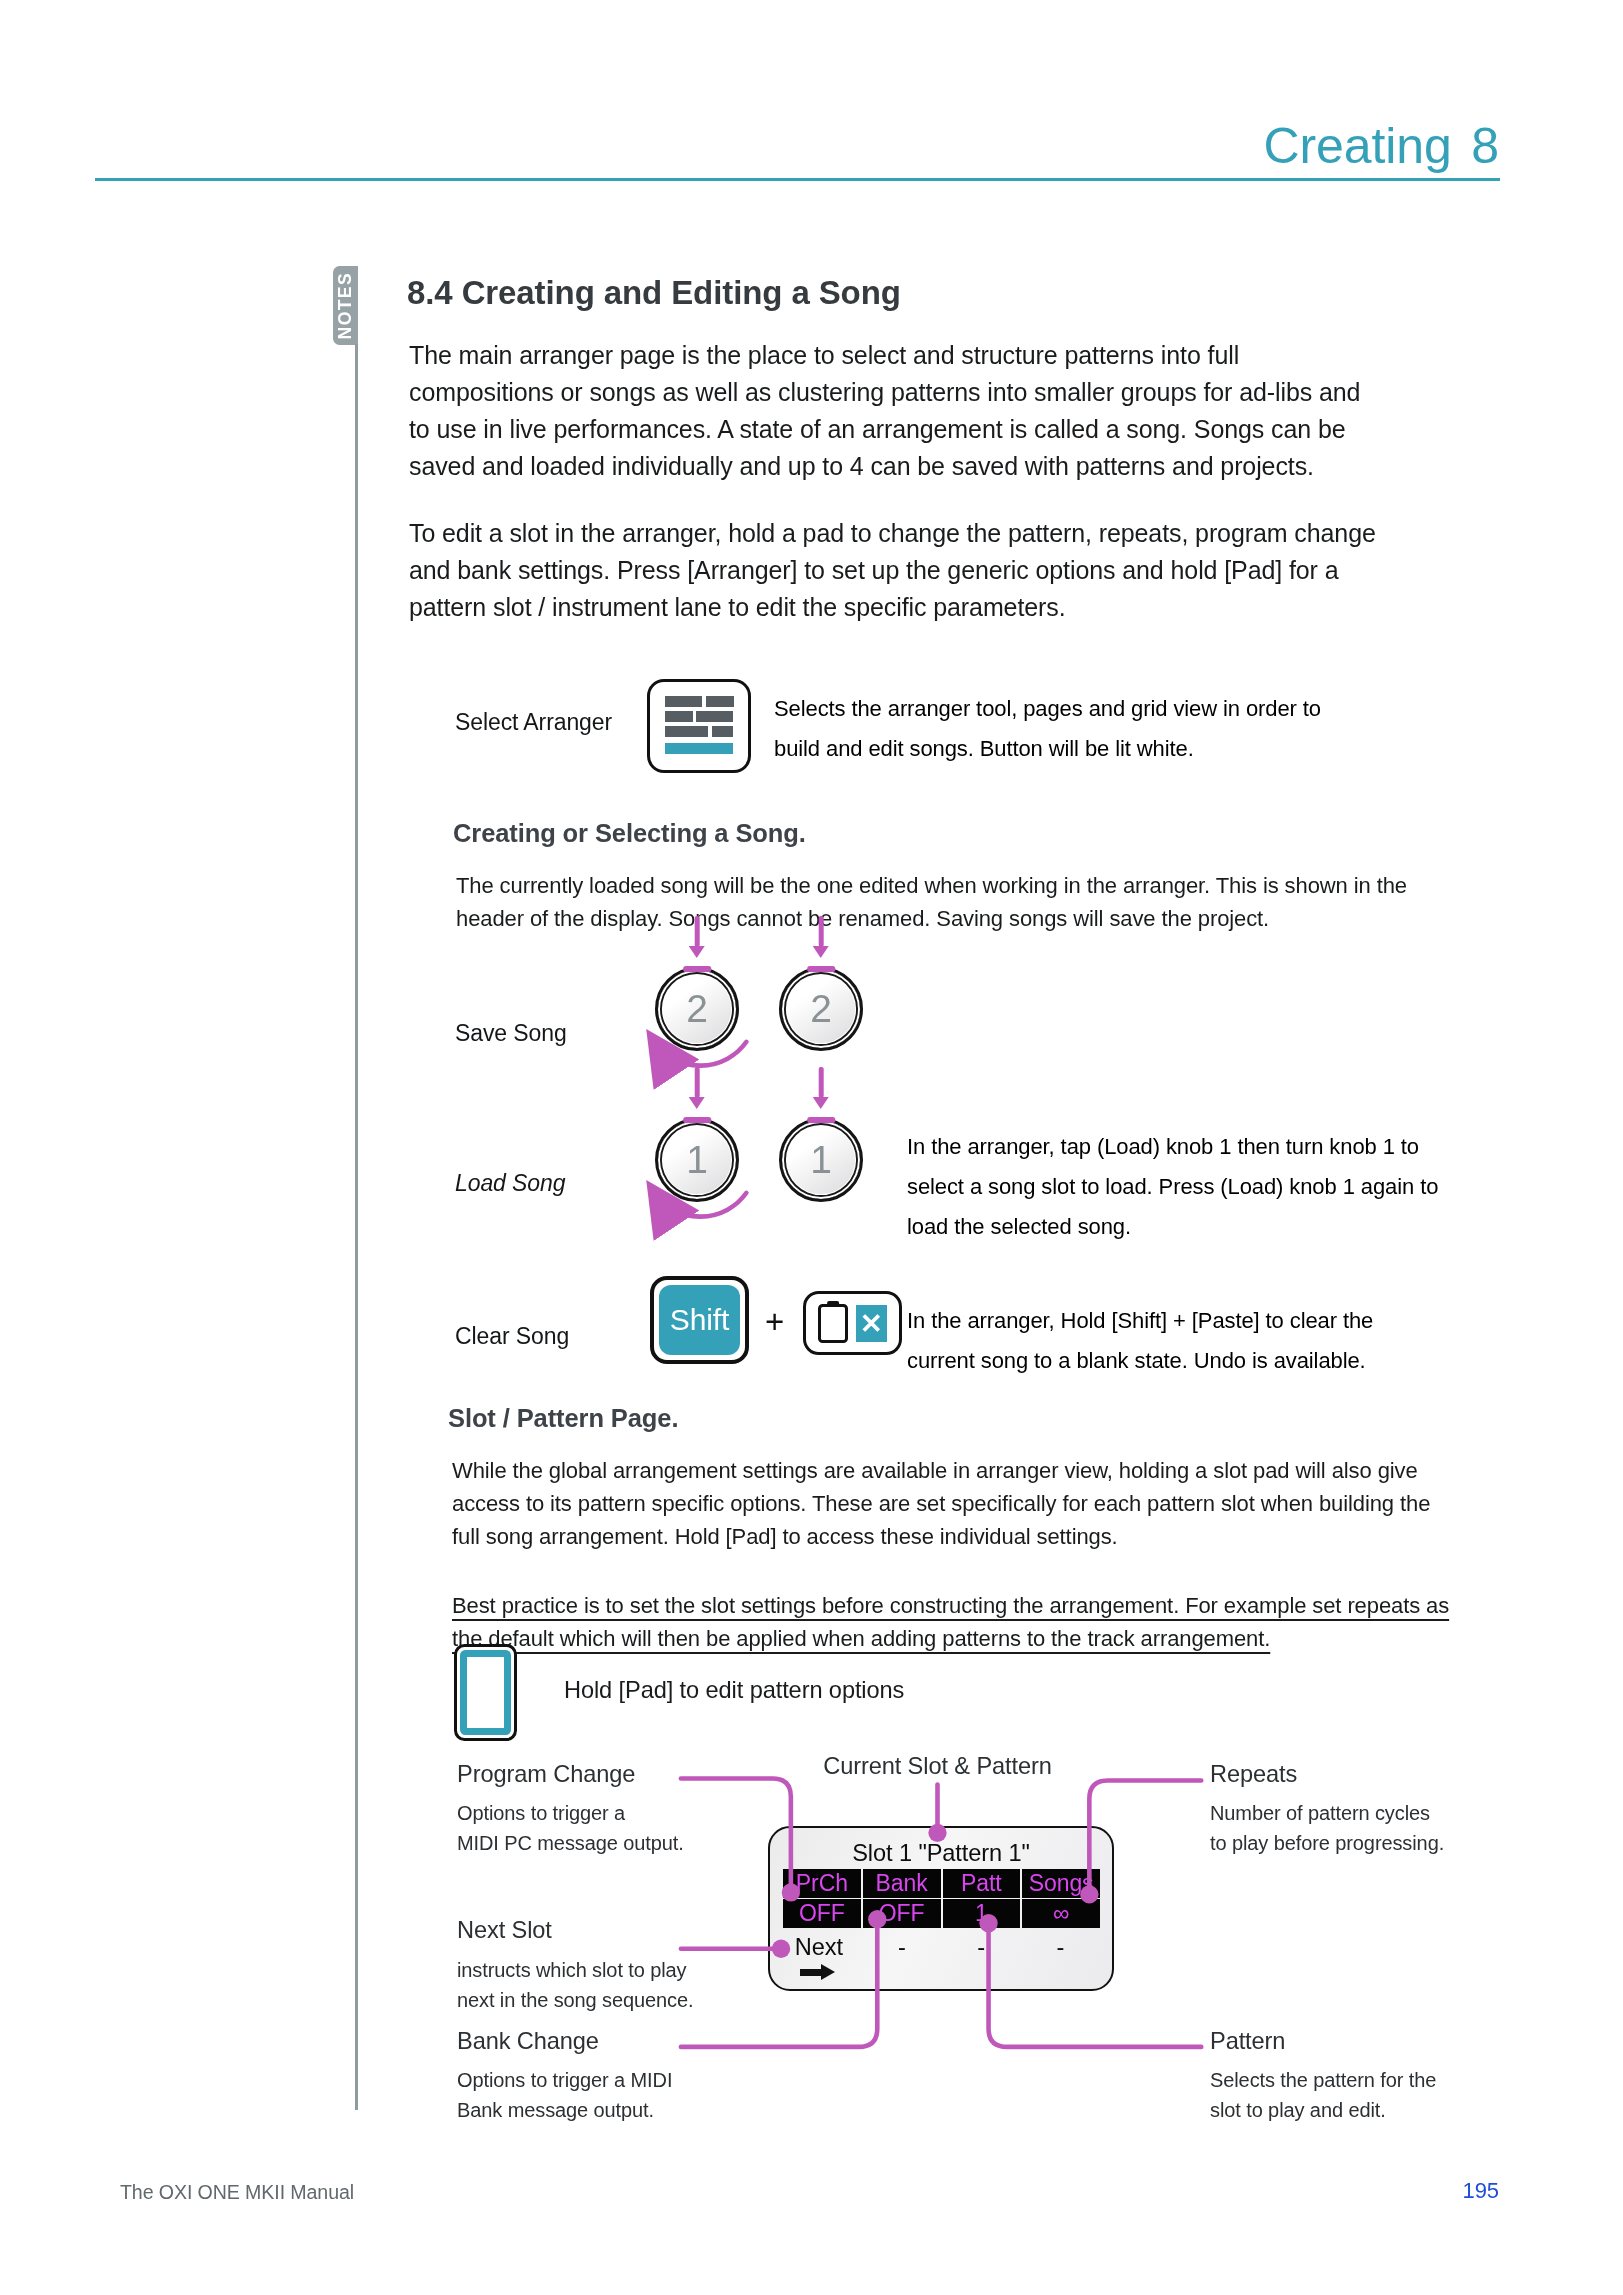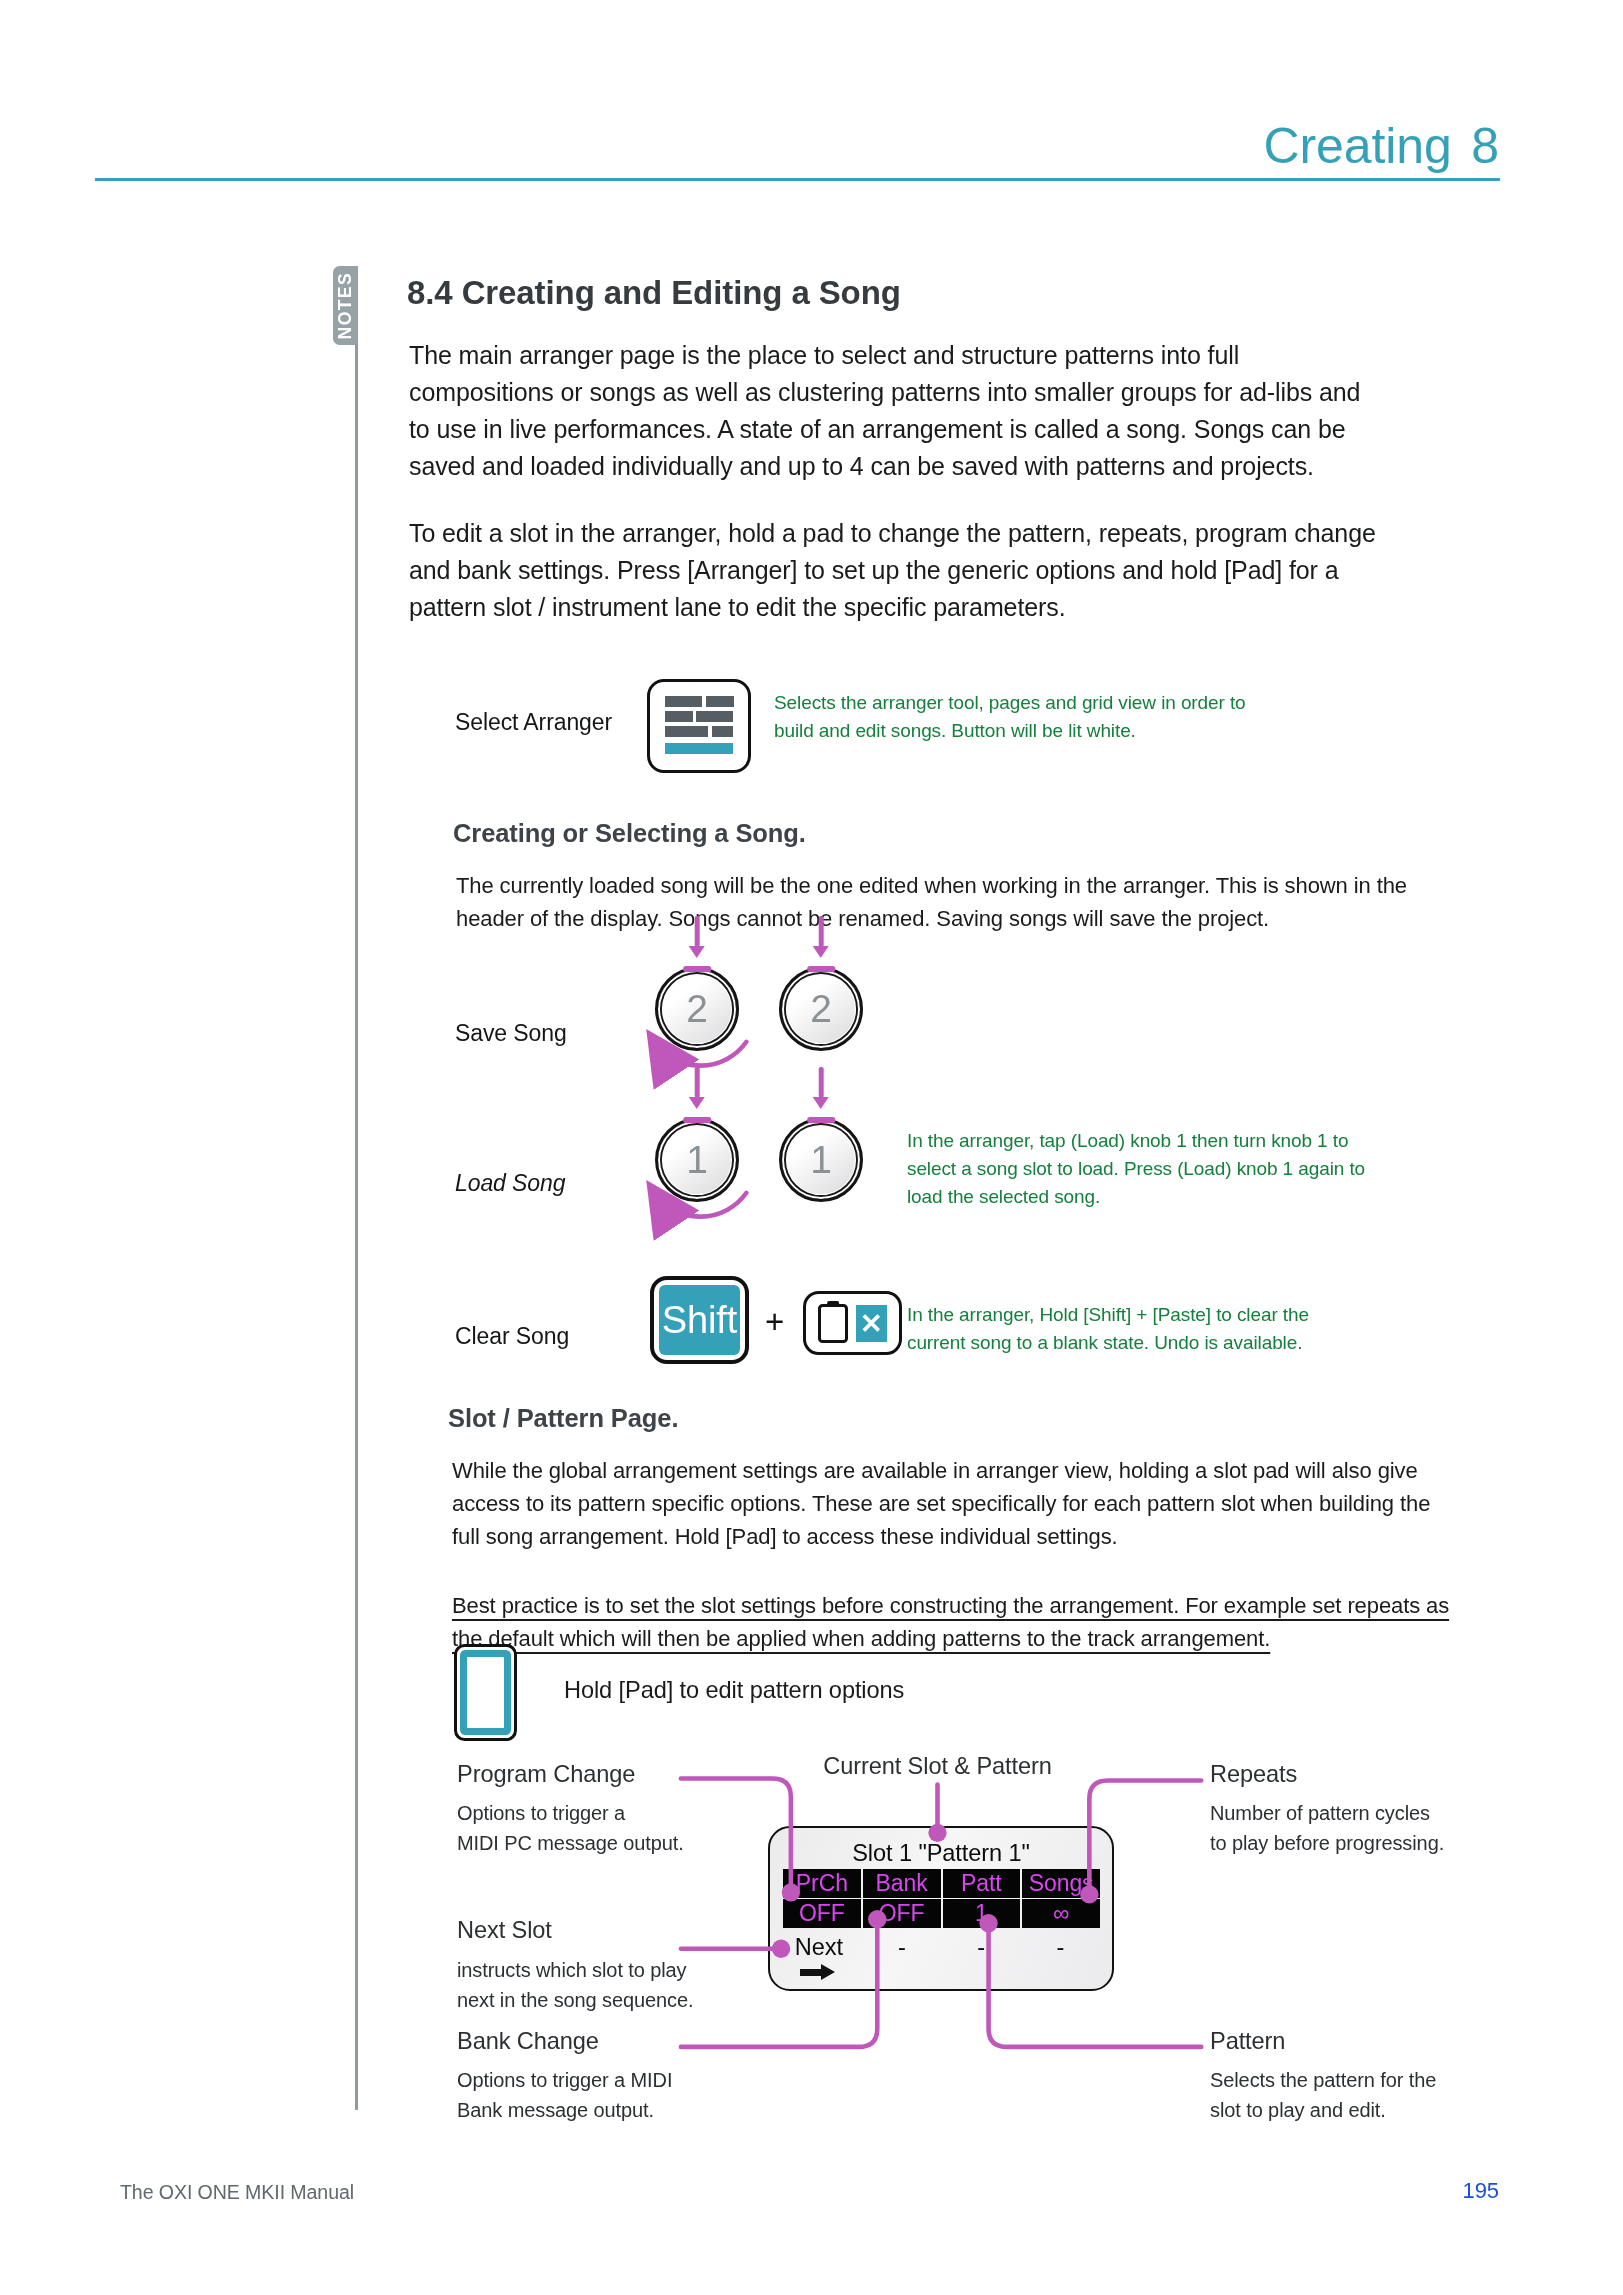--- a/index.html
+++ b/index.html
@@ -46,21 +46,21 @@
 
   
   .h1{left:407px; top:274px; font-size:33px; font-weight:bold; color:#363b3f;}
   .body-p{font-size:25px; line-height:37px; color:#191b1c;}
   .p1{left:409px; top:337px; width:1126px;}
   .p2{left:409px; top:515px; width:1126px;}
   .subhead{font-size:25.5px; font-weight:bold; color:#3d4348;}
   .subp{font-size:22px; line-height:33px;}
 
   .row-label{font-size:23px; color:#141618;}
-  .row-desc{font-size:19px; line-height:28px; color:#15803d;}
+  .row-desc{font-size:22px; line-height:40px; color:#000000;}
 
   
   .arr-icon{
     left:647px; top:679px; width:98px; height:88px;
     background:#ffffff; border:3.9px solid #111; border-radius:17px;
     display:flex; align-items:center; justify-content:center;
   }
   .arr-grid{width:68px; height:60px; position:relative;}
   .arr-grid div{position:absolute; background:#565d63; height:11px;}
   .b11{left:0; top:0; width:37px;}   .b12{left:41px; top:0; width:27.5px;}
@@ -95,23 +95,23 @@
     border-top:12.4px solid #bf58ba; border-left:8.5px solid transparent; border-right:8.5px solid transparent;
   }
   .turn-svg{position:absolute; left:-26px; top:-10.5px; pointer-events:none;}
 
   
   .shift-btn{
     left:650px; top:1276px; width:99px; height:88px; box-sizing:border-box;
     background:#fff; border:4.6px solid #111; border-radius:17px; padding:5.2px;
   }
   .shift-inner{
-    width:100%; height:100%; background:#35a1b8; border-radius:6px;
-    display:flex; align-items:center; justify-content:center;
-    color:#fff; font-size:38px;
+    width:100%; height:100%; background:#35a1b8; border-radius:12px;
+    display:flex; align-items:center; justify-content:center;
+    color:#fff; font-size:30px;
   }
   .plus-sign{left:765px; top:1303px; font-size:33px; color:#111;}
   .paste-btn{
     left:803px; top:1291px; width:99px; height:64px; box-sizing:border-box;
     background:#fff; border:3.9px solid #111; border-radius:15.7px;
     display:flex; align-items:center; justify-content:center; gap:7.9px;
   }
   .clipboard{
     width:23.6px; height:33px; border:3.9px solid #111; border-radius:4.6px;
     position:relative; background:#fff;

